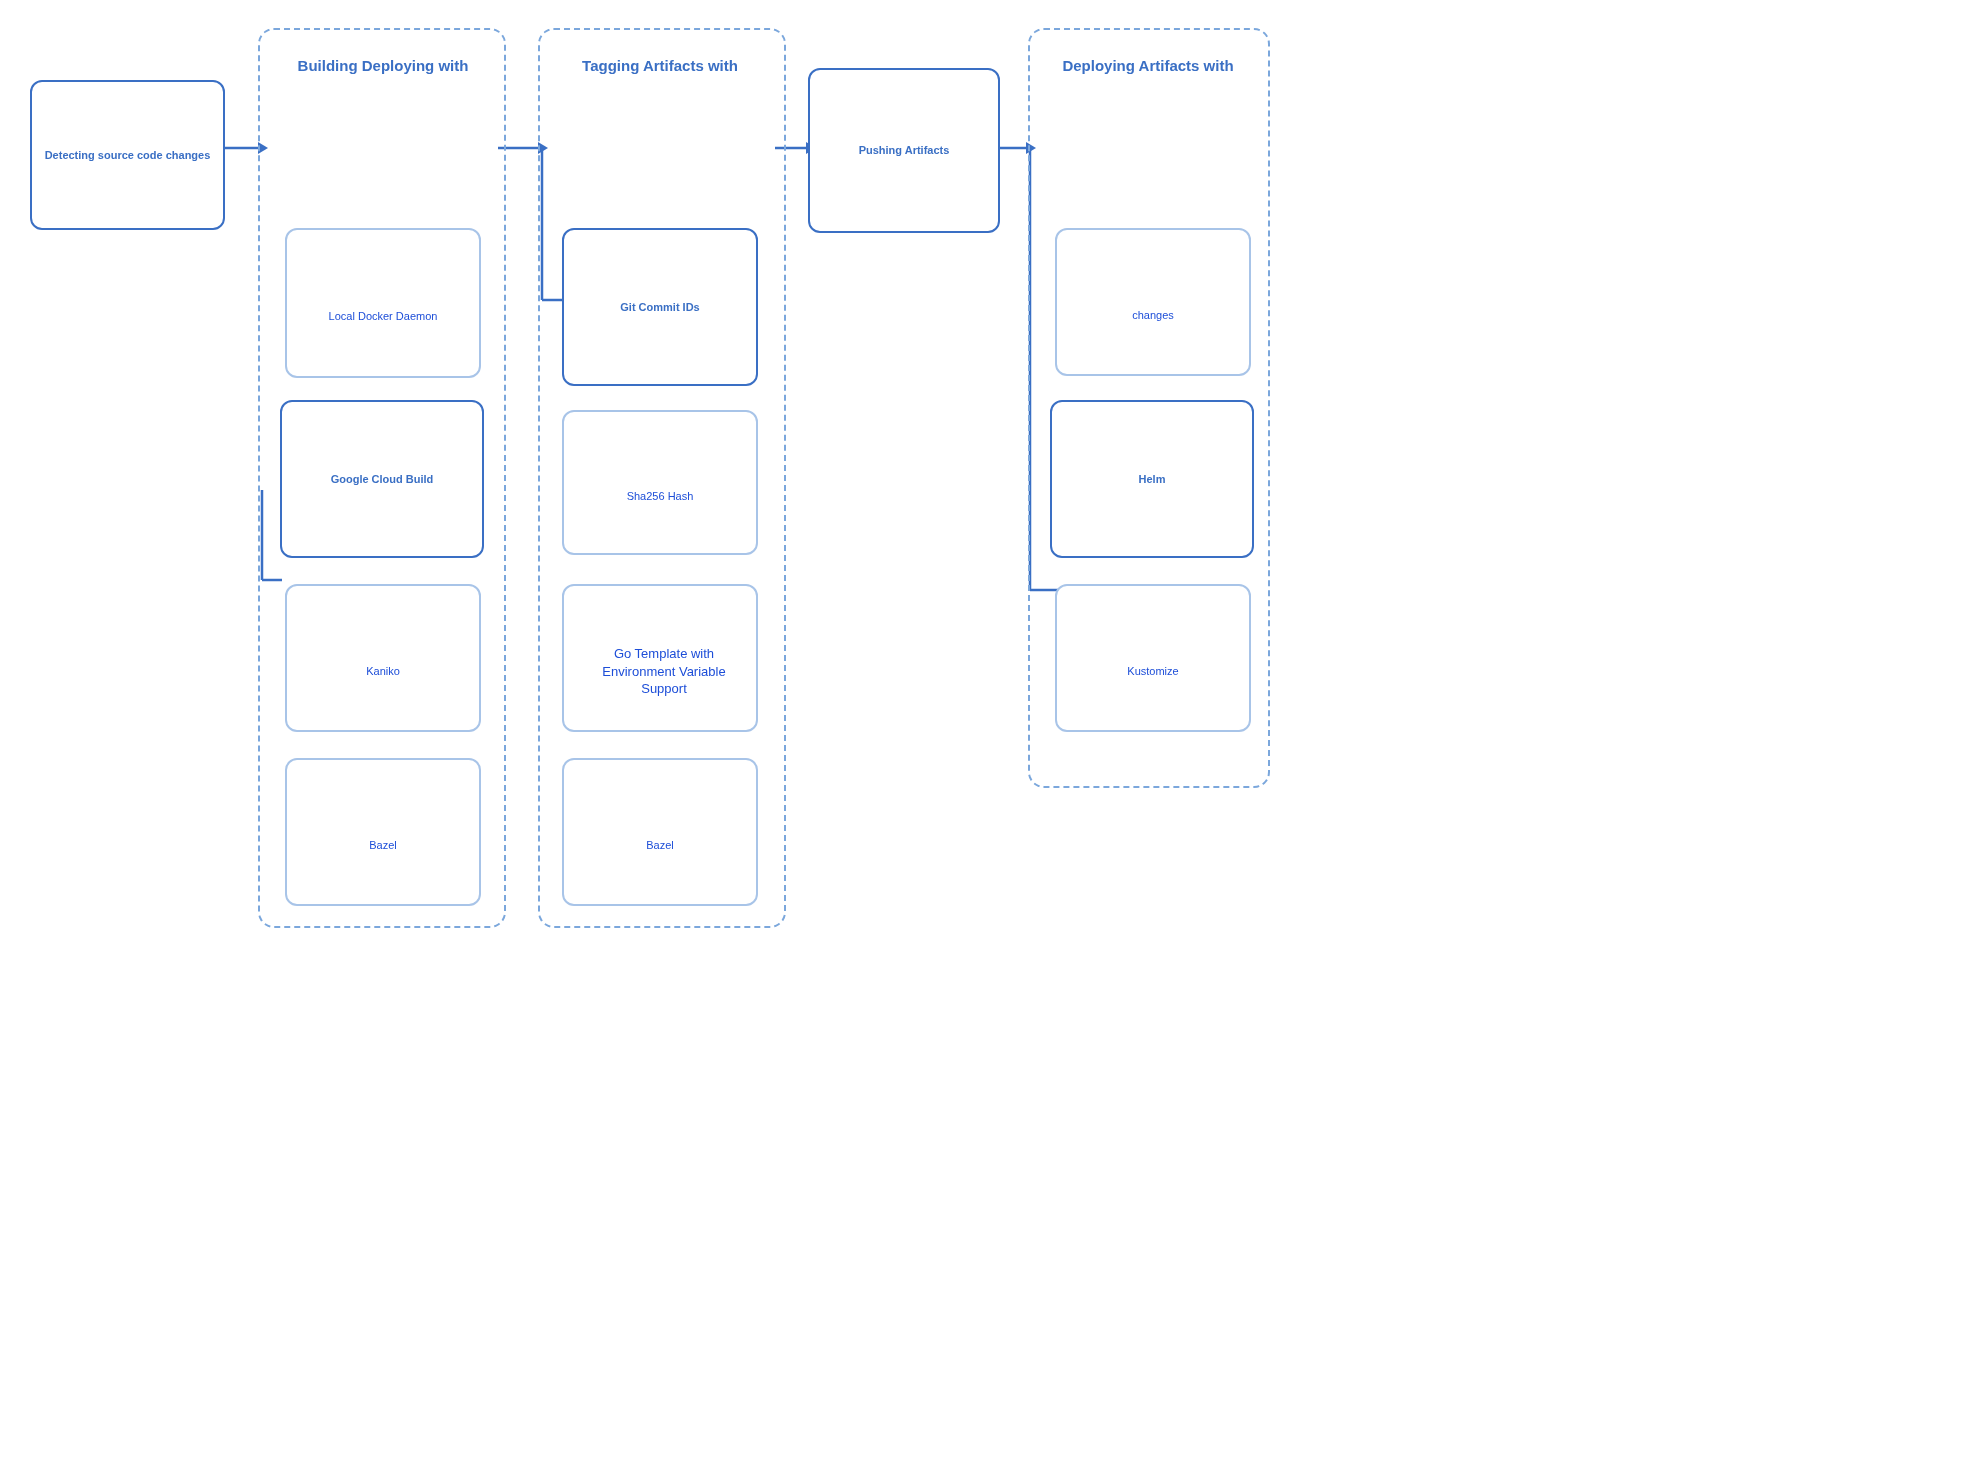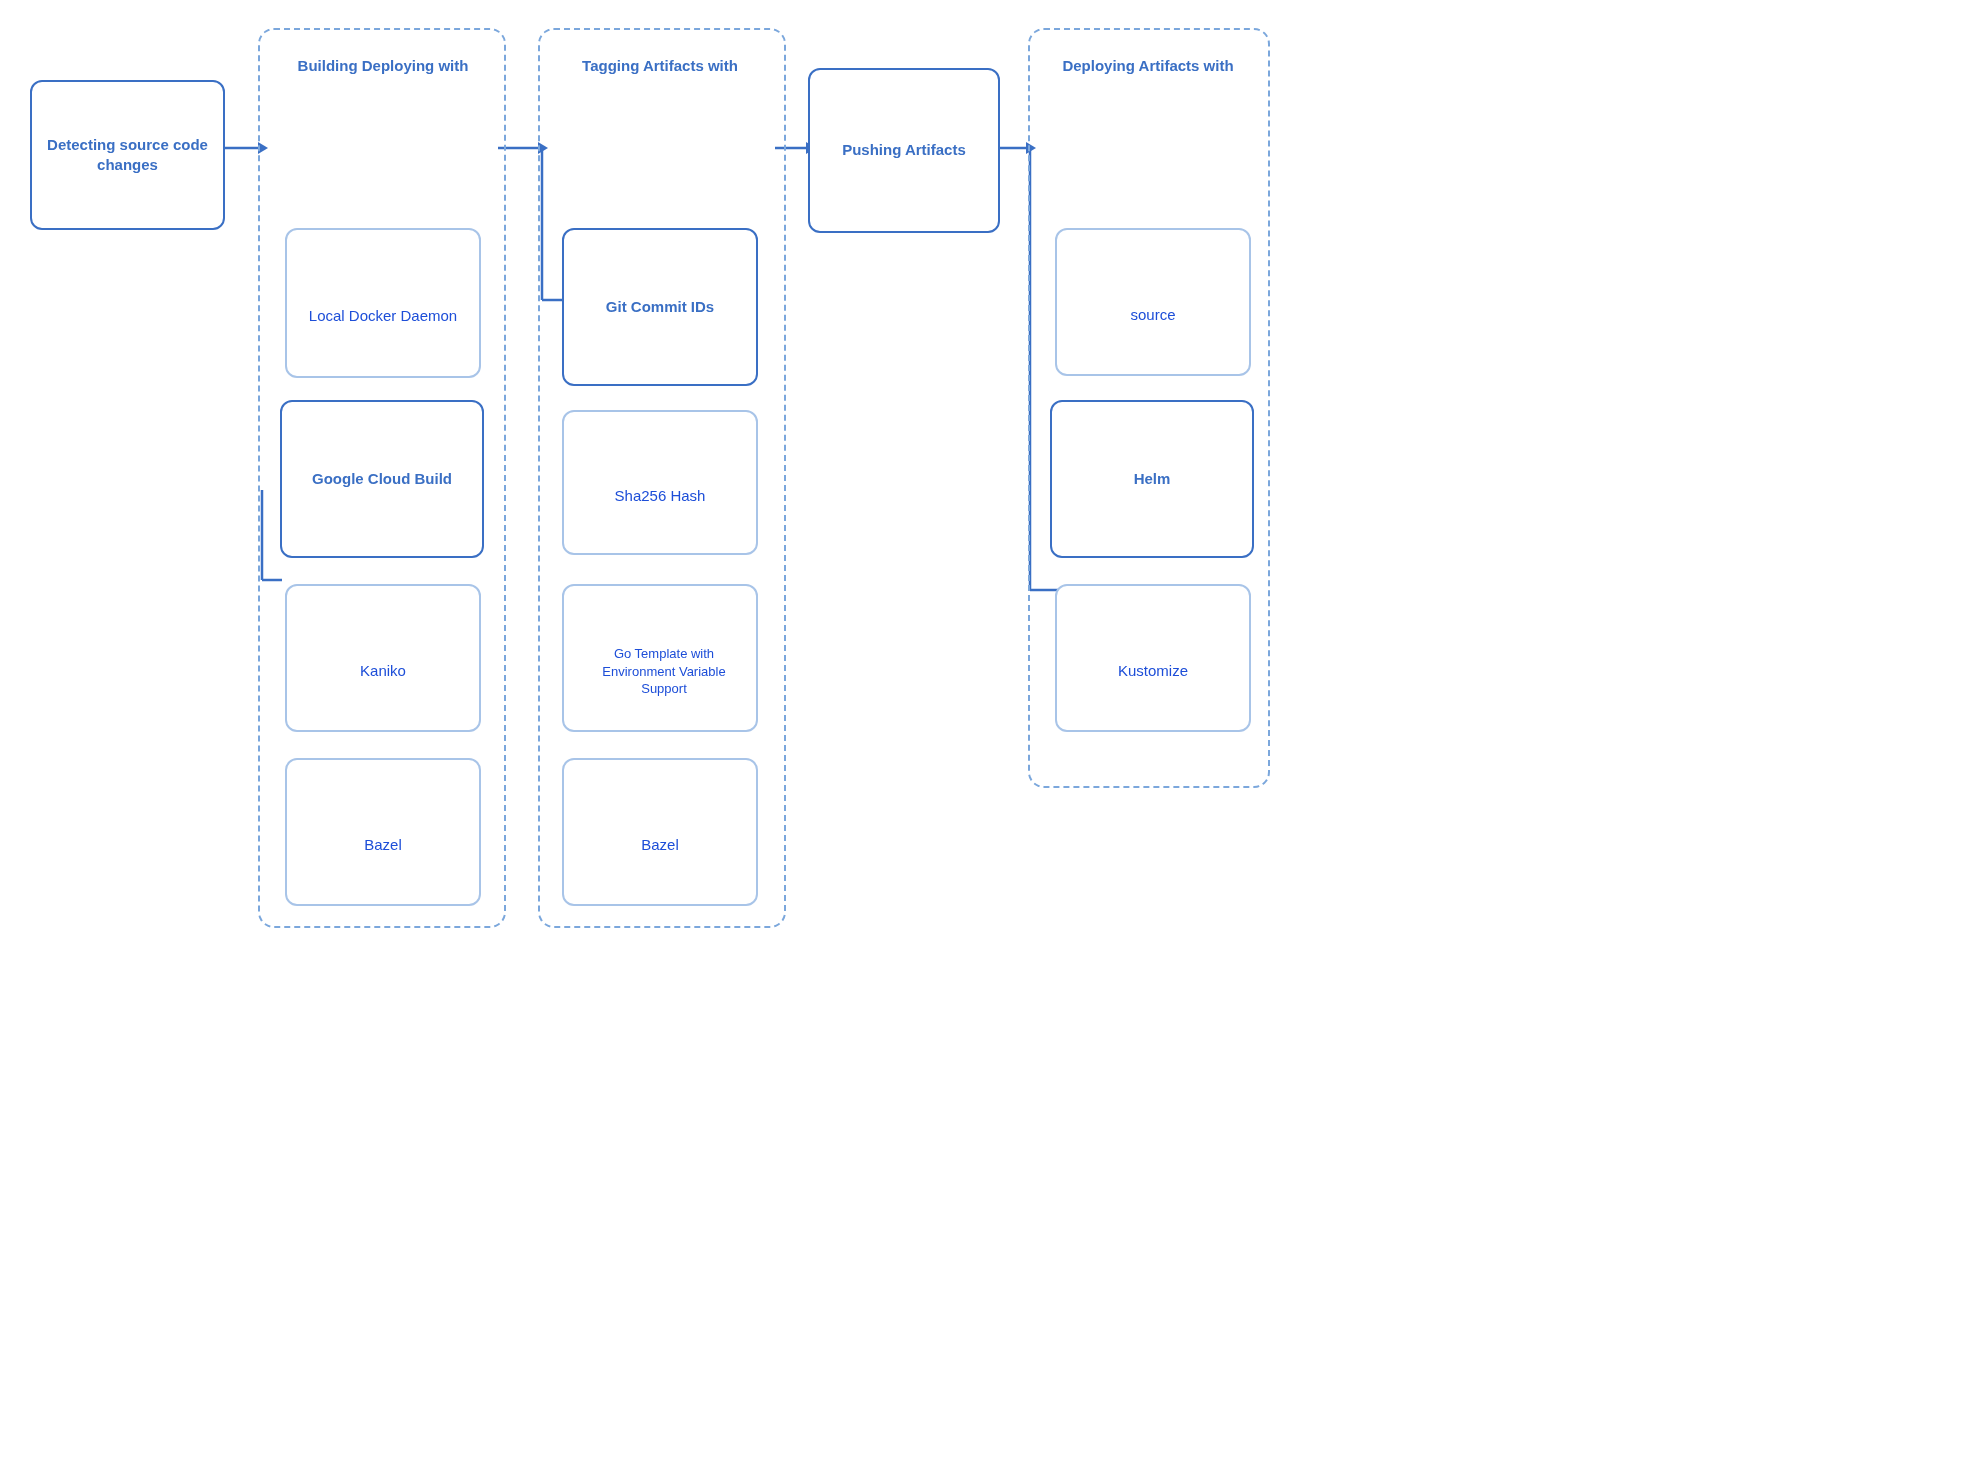--- a/index.html
+++ b/index.html
@@ -43,21 +43,21 @@
       border-color: #3a6fc4;
       border-width: 2.5px;
     }
 
     .solid-box.faded {
       border-color: #a8c4e8;
       border-width: 2px;
     }
 
     .box-label {
-      font-size: 15px;
+      font-size: 11px;
       font-weight: 600;
       line-height: 1.35;
       color: #3a6fc4;
       padding: 8px 12px;
     }
 
     .box-label.faded {
       color: #1d4ed8;
       font-weight: 500;
       margin-top: 27px;
@@ -162,21 +162,21 @@
     <span class="box-label">Pushing Artifacts</span>
   </div>
 
   <div class="group-box" style="left:1028px; top:28px; width:242px; height:760px;">
   </div>
   <div class="group-title" style="left:1050px; top:55px; width:196px;">
     <span>Deploying Artifacts with</span>
   </div>
 
   <div class="solid-box faded" style="left:1055px; top:228px; width:196px; height:148px;">
-    <span class="box-label faded">source</span>
+    <span class="box-label faded">changes</span>
   </div>
 
   <div class="solid-box active" style="left:1050px; top:400px; width:204px; height:158px;">
     <span class="box-label">Helm</span>
   </div>
 
   <div class="solid-box faded" style="left:1055px; top:584px; width:196px; height:148px;">
     <span class="box-label faded">Kustomize</span>
   </div>
 

